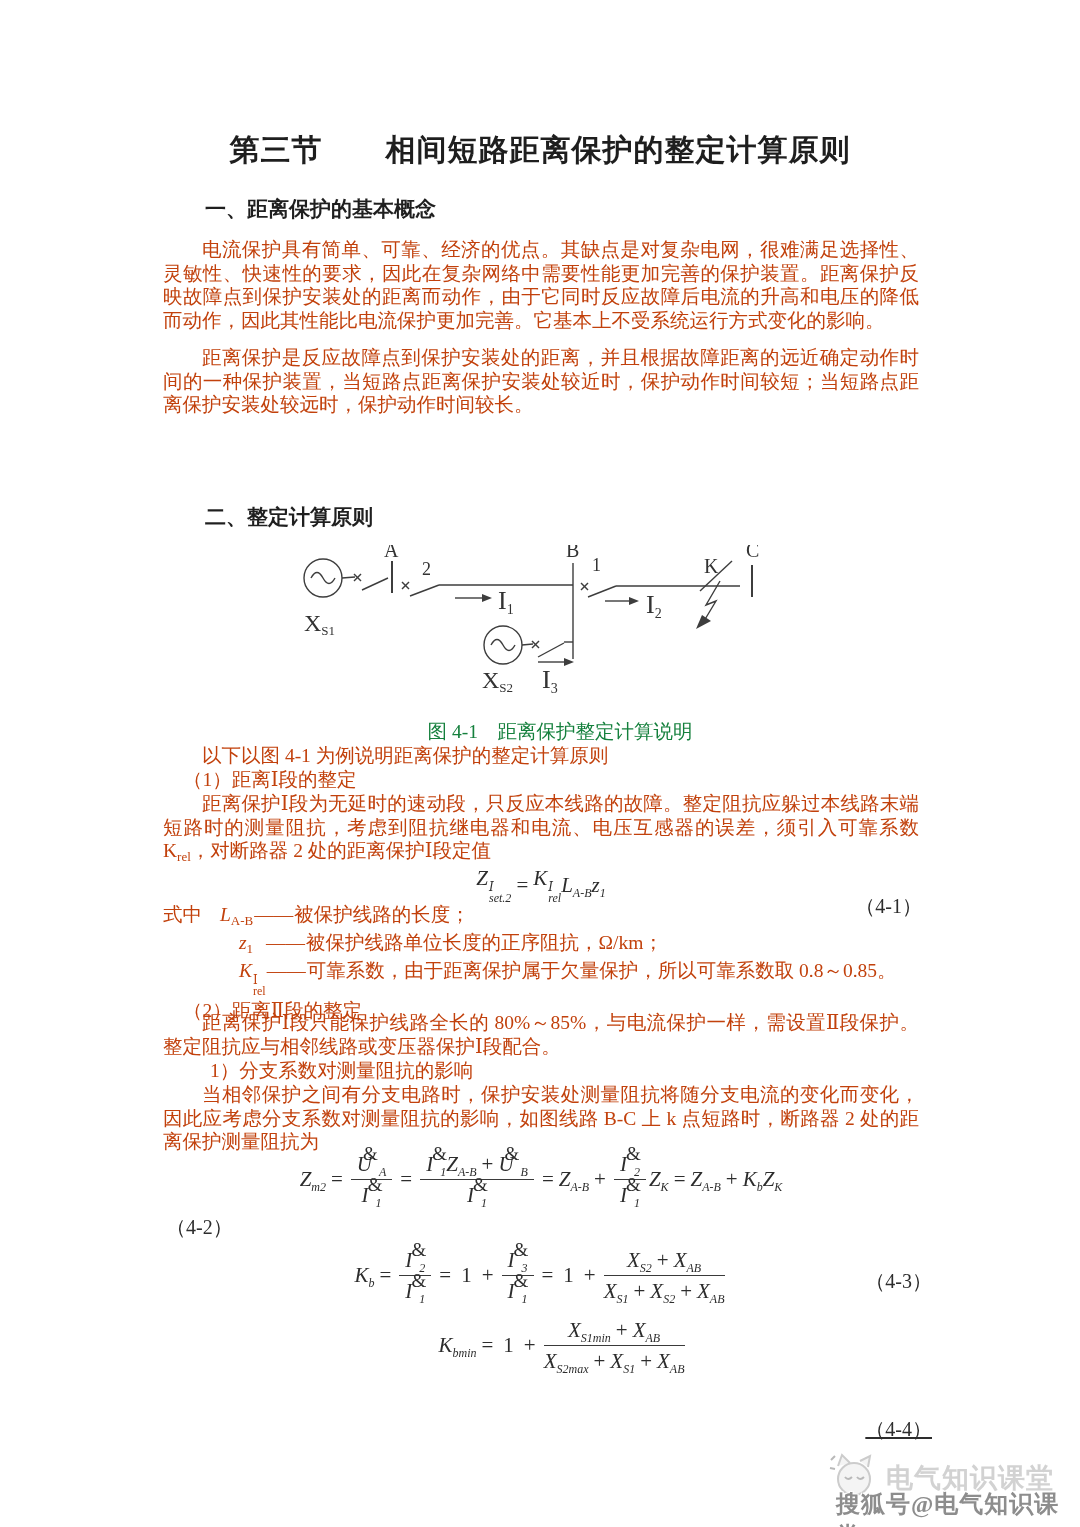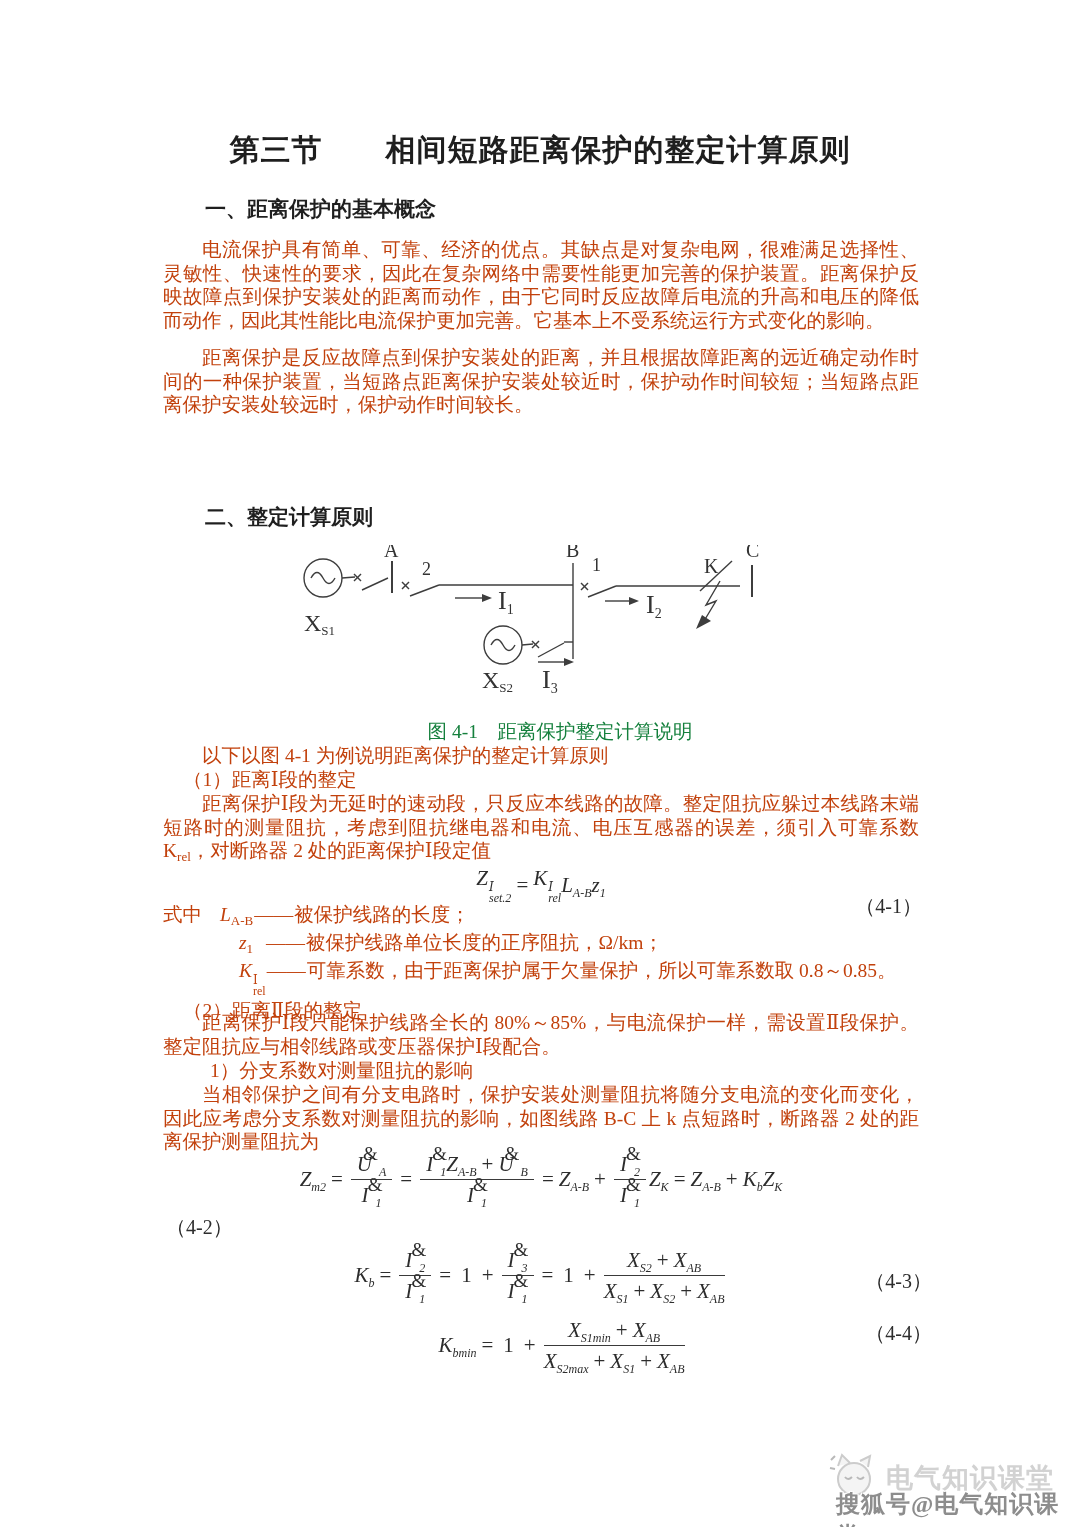--- a/index.html
+++ b/index.html
@@ -245,21 +245,21 @@
   <div class="frow" style="top:1316px;padding-left:22px;">
       <span class="mvar"><span class="mb">K</span><span class="sb">bmin</span></span>
       <span class="mop">=</span>
       <span class="mop">1</span>
       <span class="mop">+</span>
       <span class="frac">
         <span class="num"><span class="mvar"><span class="mb">X</span><span class="sb">S1min</span></span><span class="mop">+</span><span class="mvar"><span class="mb">X</span><span class="sb">AB</span></span></span>
         <span class="den"><span class="mvar"><span class="mb">X</span><span class="sb">S2max</span></span><span class="mop">+</span><span class="mvar"><span class="mb">X</span><span class="sb">S1</span></span><span class="mop">+</span><span class="mvar"><span class="mb">X</span><span class="sb">AB</span></span></span>
       </span>
     </div>
-  <div class="flabel" style="top:1320px;right:148px;">（4-4）</div>
+  <div class="flabel" style="top:1416px;right:148px;text-decoration:underline;">（4-4）</div>
 
   <svg class="cat" width="58" height="46" viewBox="0 0 58 46">
     <g stroke="#cccccc" stroke-width="2" fill="#f4f4f4">
       <path d="M10 14 L14 3 L22 11"></path>
       <path d="M32 9 L42 4 L40 15"></path>
       <circle cx="26" cy="27" r="16"></circle>
     </g>
     <g stroke="#b9b9b9" stroke-width="2" fill="none">
       <path d="M17 25 q3 4 7 0"></path>
       <path d="M29 25 q3 4 7 0"></path>

